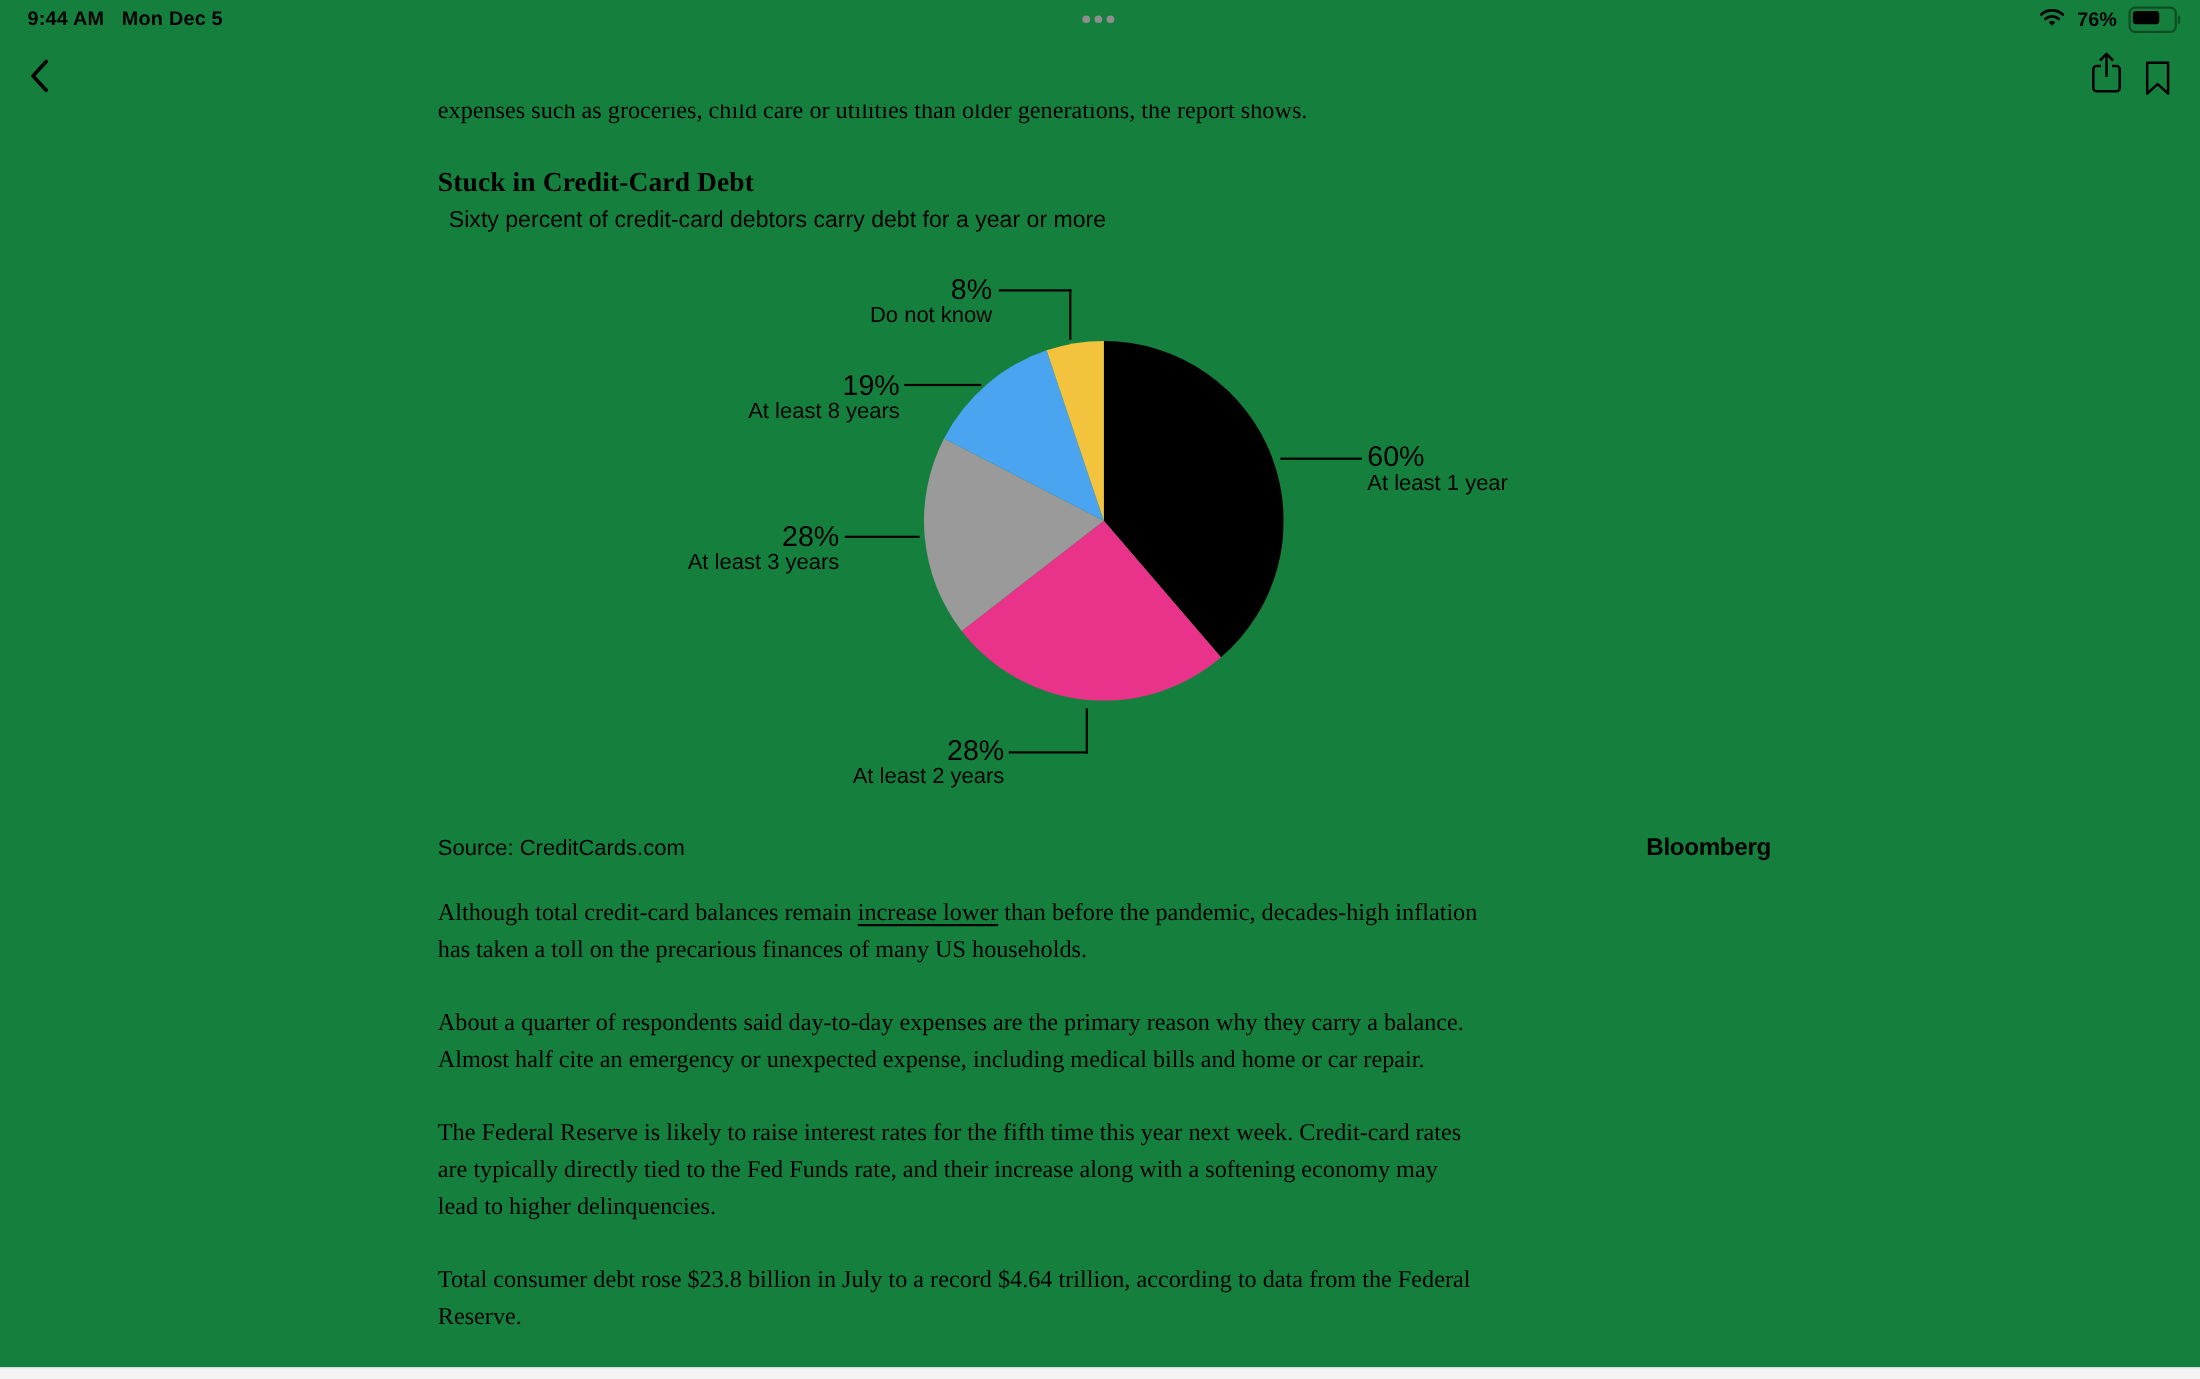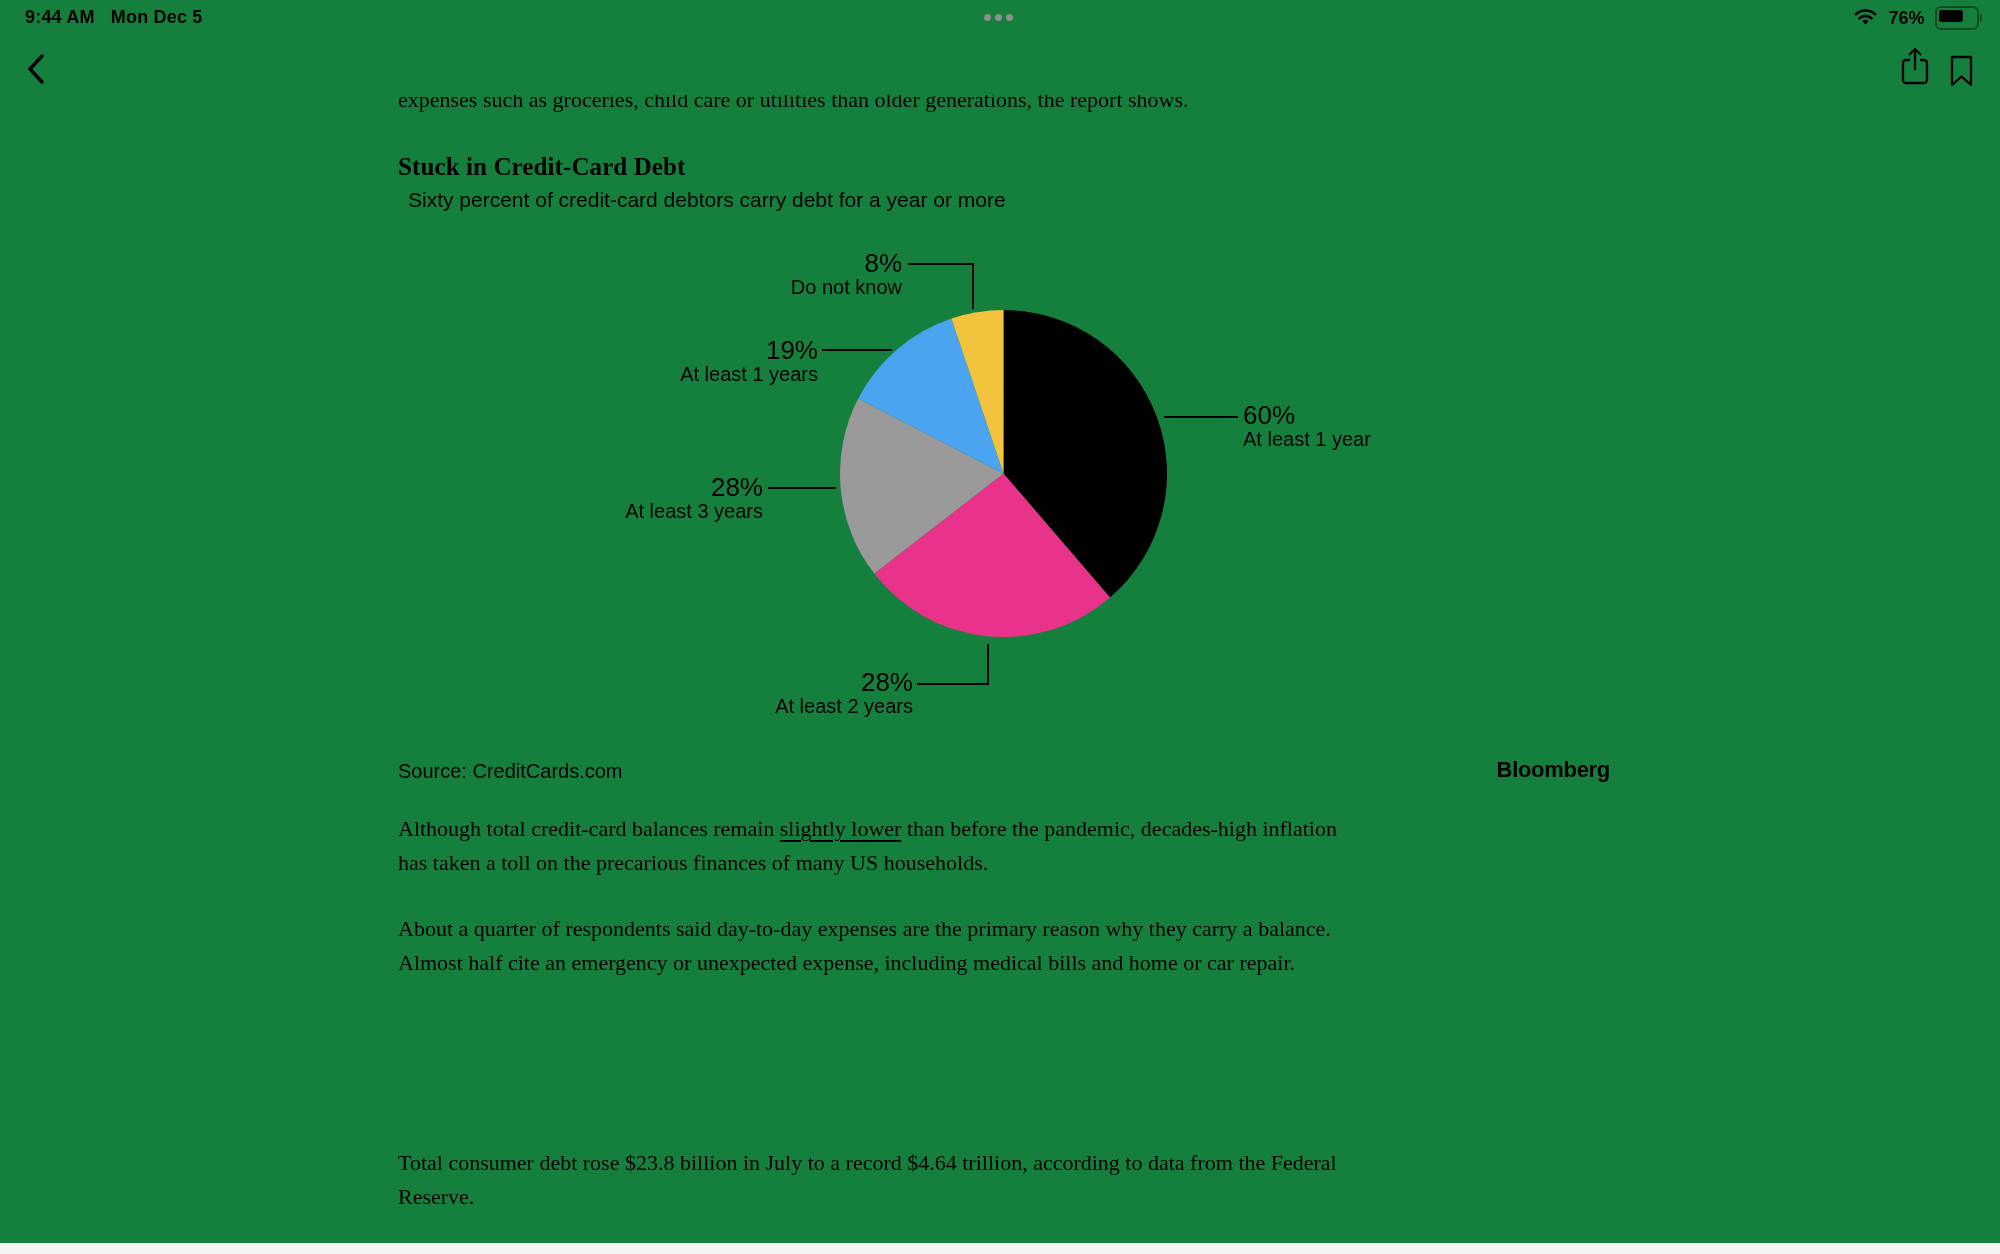--- a/index.html
+++ b/index.html
@@ -137,21 +137,21 @@
 
   <div class="abs callout" id="callout-8">
     <div class="pct">8%</div>
     <div class="lbl">Do not know</div>
   </div>
   <div class="abs cline" id="line-8-h"></div>
   <div class="abs cline" id="line-8-v"></div>
 
   <div class="abs callout" id="callout-19">
     <div class="pct">19%</div>
-    <div class="lbl">At least 1 years</div>
+    <div class="lbl">At least 8 years</div>
   </div>
   <div class="abs cline" id="line-19"></div>
 
   <div class="abs callout" id="callout-28">
     <div class="pct">28%</div>
     <div class="lbl">At least 3 years</div>
   </div>
   <div class="abs cline" id="line-28"></div>
 
   <div class="abs callout left-align" id="callout-60">
@@ -163,21 +163,24 @@
   <div class="abs callout" id="callout-40">
     <div class="pct">28%</div>
     <div class="lbl">At least 2 years</div>
   </div>
   <div class="abs cline" id="line-40-h"></div>
   <div class="abs cline" id="line-40-v"></div>
 
   <div class="abs sans" id="source-label">Source: CreditCards.com</div>
   <div class="abs sans" id="bloomberg-logo">Bloomberg</div>
 
-  <div class="abs serif para" id="para-1"><span>Although total credit-card balances remain </span><a>slightly lower</a><span> than before the pandemic, decades-high inflation
+  <div class="abs serif para" id="para-1"><span>Although total credit-card balances remain </span><a>increase lower</a><span> than before the pandemic, decades-high inflation
 has taken a toll on the precarious finances of many US households.</span></div>
   <div class="abs serif para" id="para-2">About a quarter of respondents said day-to-day expenses are the primary reason why they carry a balance.
 Almost half cite an emergency or unexpected expense, including medical bills and home or car repair.</div>
+  <div class="abs serif para" id="para-3">The Federal Reserve is likely to raise interest rates for the fifth time this year next week. Credit-card rates
+are typically directly tied to the Fed Funds rate, and their increase along with a softening economy may
+lead to higher delinquencies.</div>
   <div class="abs serif para" id="para-4">Total consumer debt rose $23.8 billion in July to a record $4.64 trillion, according to data from the Federal
 Reserve.</div>
 
   <div class="abs" id="bottom-bar"></div>
 </div>
 
 </body></html>

